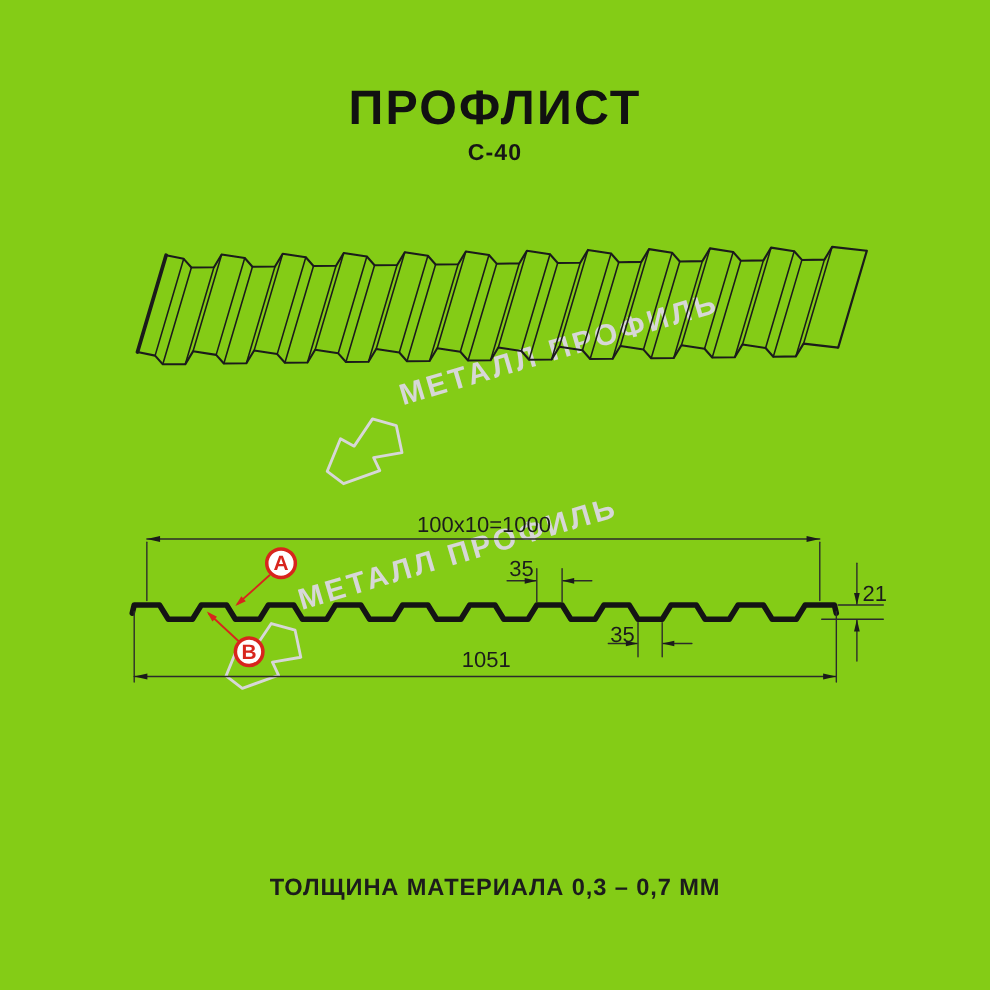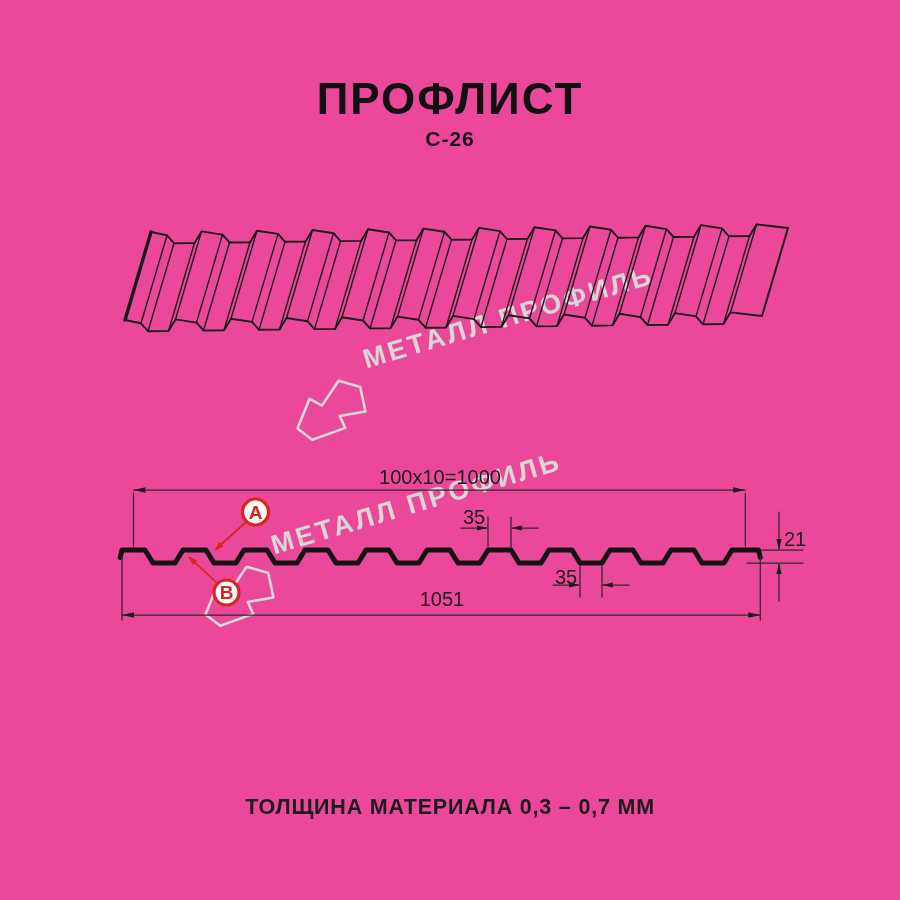--- a/index.html
+++ b/index.html
@@ -1,35 +1,35 @@
 <!DOCTYPE html>
 <html><head>
 <meta charset="utf-8">
 <style>
   html,body{margin:0;padding:0;background:#fff;}
-  .page{position:relative;width:900px;height:900px;background:#ec4899;overflow:hidden;
+  .page{position:relative;width:900px;height:900px;background:#84cc16;overflow:hidden;
         font-family:"Liberation Sans",sans-serif;}
   .title{position:absolute;top:74px;left:0;width:900px;text-align:center;
          font-size:44px;font-weight:800;letter-spacing:2px;color:#111;margin:0;}
   .subtitle{position:absolute;top:127px;left:0;width:900px;text-align:center;
          font-size:21px;font-weight:700;letter-spacing:1px;color:#161616;}
   .footer{position:absolute;top:795px;left:0;width:900px;text-align:center;
          font-size:21.5px;font-weight:600;letter-spacing:0.8px;color:#1c1c1c;}
   svg{position:absolute;top:0;left:0;}
   .dim-text{font-family:"Liberation Sans",sans-serif;font-size:20px;fill:#1c1c1c;}
   .marker-text{font-family:"Liberation Sans",sans-serif;font-size:19px;font-weight:700;}
   .wm-text{font-family:"Liberation Sans",sans-serif;font-size:27px;font-weight:700;letter-spacing:3px;}
 </style>
 </head>
 <body>
 
 <div class="page">
 
   <h1 class="title">ПРОФЛИСТ</h1>
-  <div class="subtitle">С-26</div>
+  <div class="subtitle">С-40</div>
 
   <svg id="art" width="900" height="900" viewBox="0 0 900 900">
 
     <g class="wm" transform="translate(288,400) rotate(-16.5)">
       <path d="M 1 30 L 21 5 L 31 15 L 54 -4 L 73 8 L 71 33 L 45 30 L 47 43 L 12 45 Z" fill="none" stroke-width="2.6" stroke-linejoin="round" stroke="#d7d7d7"></path>
       <text class="wm-text" x="84" y="-8" fill="#d7d7d7">МЕТАЛЛ ПРОФИЛЬ</text>
     </g>
 
     <g class="wm" transform="translate(196,586) rotate(-16.5)">
       <path d="M 1 30 L 21 5 L 31 15 L 54 -4 L 73 8 L 71 33 L 45 30 L 47 43 L 12 45 Z" fill="none" stroke-width="2.6" stroke-linejoin="round" stroke="#d7d7d7"></path>

